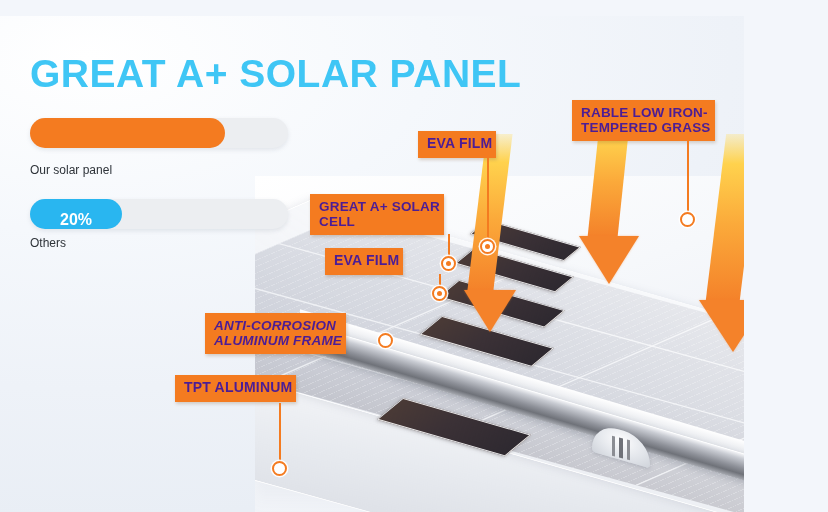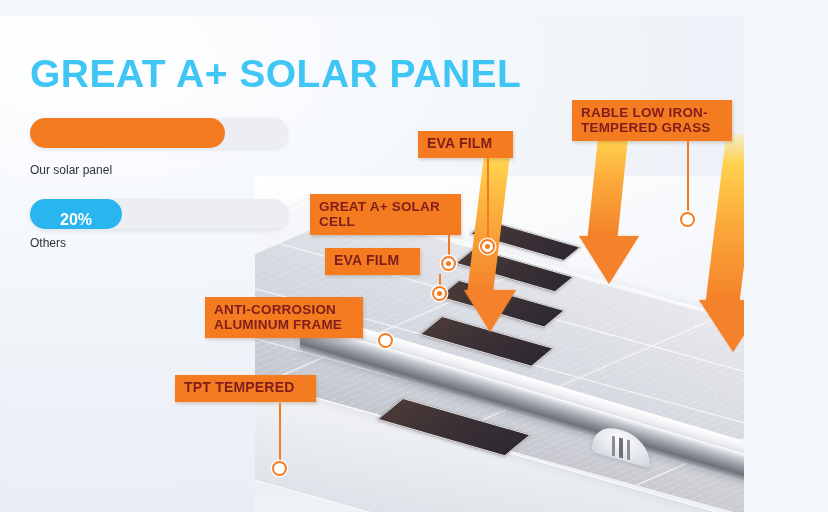--- a/index.html
+++ b/index.html
@@ -111,25 +111,25 @@
     position:absolute;left:50%;bottom:0;transform:translateX(-50%);
     width:0;height:0;border-left:32px solid transparent;border-right:32px solid transparent;
     border-top:44px solid #f4822a;
     filter:drop-shadow(0 0 1px rgba(244,130,42,.4));
   }
 
   
   .tag{
     position:absolute;
     background:#f47b20;
-    color:#7f1d1d;
+    color:#4c1d95;
     font-weight:bold;
     letter-spacing:.2px;
     line-height:1.12;
-    padding:5px 21px 6px 9px;
+    padding:5px 4px 6px 9px;
     box-shadow:1px 2px 3px rgba(130,90,50,.25);
     white-space:pre-line;
   }
   .leader{position:absolute;background:#f47b20;}
   .leader.v{width:2px;}
 
   .dot{
     position:absolute;width:15px;height:15px;border-radius:50%;
     background:#ffffff;border:2.5px solid #f47b20;
     box-sizing:border-box;
@@ -220,25 +220,25 @@
   </div>
   <div class="bar-caption" style="left:30px;top:147px;">Our solar panel</div>
 
   <div class="bar-track" style="left:30px;top:183px;width:258px;">
     <div class="bar-fill" style="width:92px;background:#29b6f0;">
       <span>20%</span>
     </div>
   </div>
   <div class="bar-caption" style="left:30px;top:220px;">Others</div>
 
-  <div class="tag" style="left:175px;top:359px;font-size:14px;">TPT TEMPERED</div>
+  <div class="tag" style="left:175px;top:359px;font-size:14px;">TPT ALUMINUM</div>
   <div class="leader v" style="left:279px;top:387px;height:64px;"></div>
   <div class="dot" style="left:272px;top:445px;"></div>
 
-  <div class="tag" style="left:205px;top:281px;font-size:13.5px;">ANTI-CORROSION
+  <div class="tag" style="left:205px;top:297px;font-size:13.5px;font-style:italic;">ANTI-CORROSION
 ALUMINUM FRAME</div>
   <div class="leader v" style="left:385px;top:319px;height:6px;"></div>
   <div class="leader v" style="left:385px;top:319px;height:2px;"></div>
   <div class="dot" style="left:378px;top:317px;"></div>
 
   <div class="tag" style="left:325px;top:232px;font-size:14px;">EVA FILM</div>
   <div class="leader v" style="left:439px;top:258px;height:16px;"></div>
   <div class="dot filled" style="left:432px;top:270px;"></div>
 
   <div class="tag" style="left:310px;top:178px;font-size:13.5px;">GREAT A+ SOLAR

